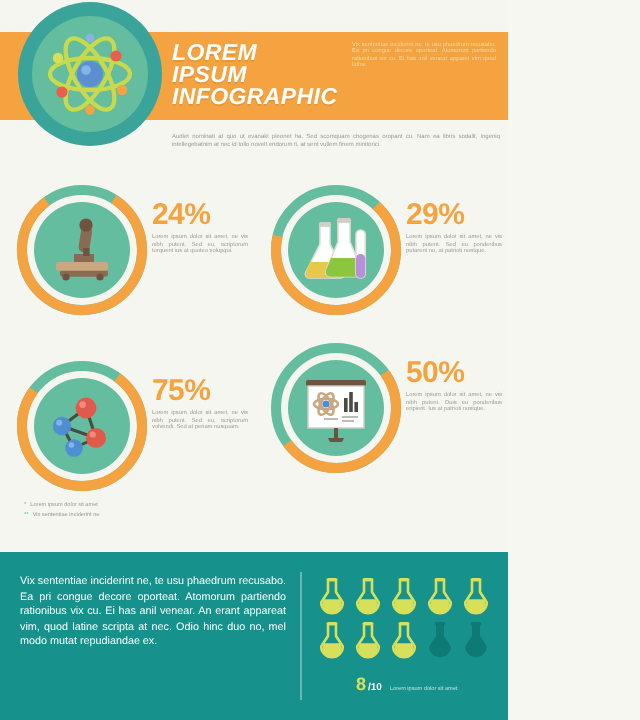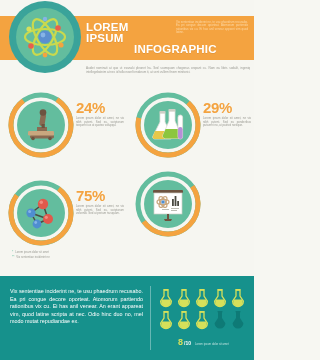--- a/index.html
+++ b/index.html
@@ -30,22 +30,23 @@
   }
   .atom-svg{position:absolute;left:4px;top:4px;}
   .hdr-title{
     position:absolute;left:86px;top:22px;width:82px;
     color:#ffffff;
     font-weight:bold;
     font-size:11.5px;
     line-height:11px;
     letter-spacing:0.2px;
     text-shadow:0 1px 0 rgba(0,0,0,0.07);
-  }
-  .hdr-title .l2{font-size:11.5px;display:block;margin-left:48px;}
+    font-style:italic;
+  }
+  .hdr-title .l2{font-size:11.5px;display:block;}
   .hdr-para{
     position:absolute;left:176px;top:21px;width:72px;
     font-size:2.9px;line-height:3.4px;
     color:#fdd9a6;
     text-align:justify;
   }
   .hdr-sub{
     position:absolute;left:86px;top:66px;width:164px;
     font-size:3px;line-height:4.2px;
     color:#9a9a93;
@@ -250,20 +251,24 @@
             <rect x="27.6" y="12" width="1.8" height="10" fill="#4a4a42"></rect>
             <rect x="30.2" y="17" width="1.8" height="5" fill="#4a4a42"></rect>
             <rect x="24" y="24" width="8" height="1" fill="#bdbdb5"></rect>
             <rect x="24" y="26" width="6" height="1" fill="#bdbdb5"></rect>
             <rect x="15" y="25" width="7" height="1" fill="#bdbdb5"></rect>
             <rect x="20" y="30" width="2" height="5" fill="#6d5340"></rect>
             <path d="M17 35 h8 l-1 2 h-6 z" fill="#6d5340"></path>
           </svg>
         </div>
       </div>
+      <div class="stat-txt">
+        <div class="stat-pct">50%</div>
+        <div class="stat-desc">Lorem ipsum dolor sit amet, ne vis nibh putent. Duis eu ponderibus eripierit. Ius at patrioti nostque.</div>
+      </div>
     </div>
   </div>
 
   <div class="notes">
     <div class="note">
       <span class="note-mark">*</span>
       <span>Lorem ipsum dolor sit amet</span>
     </div>
     <div class="note">
       <span class="note-mark">**</span>

